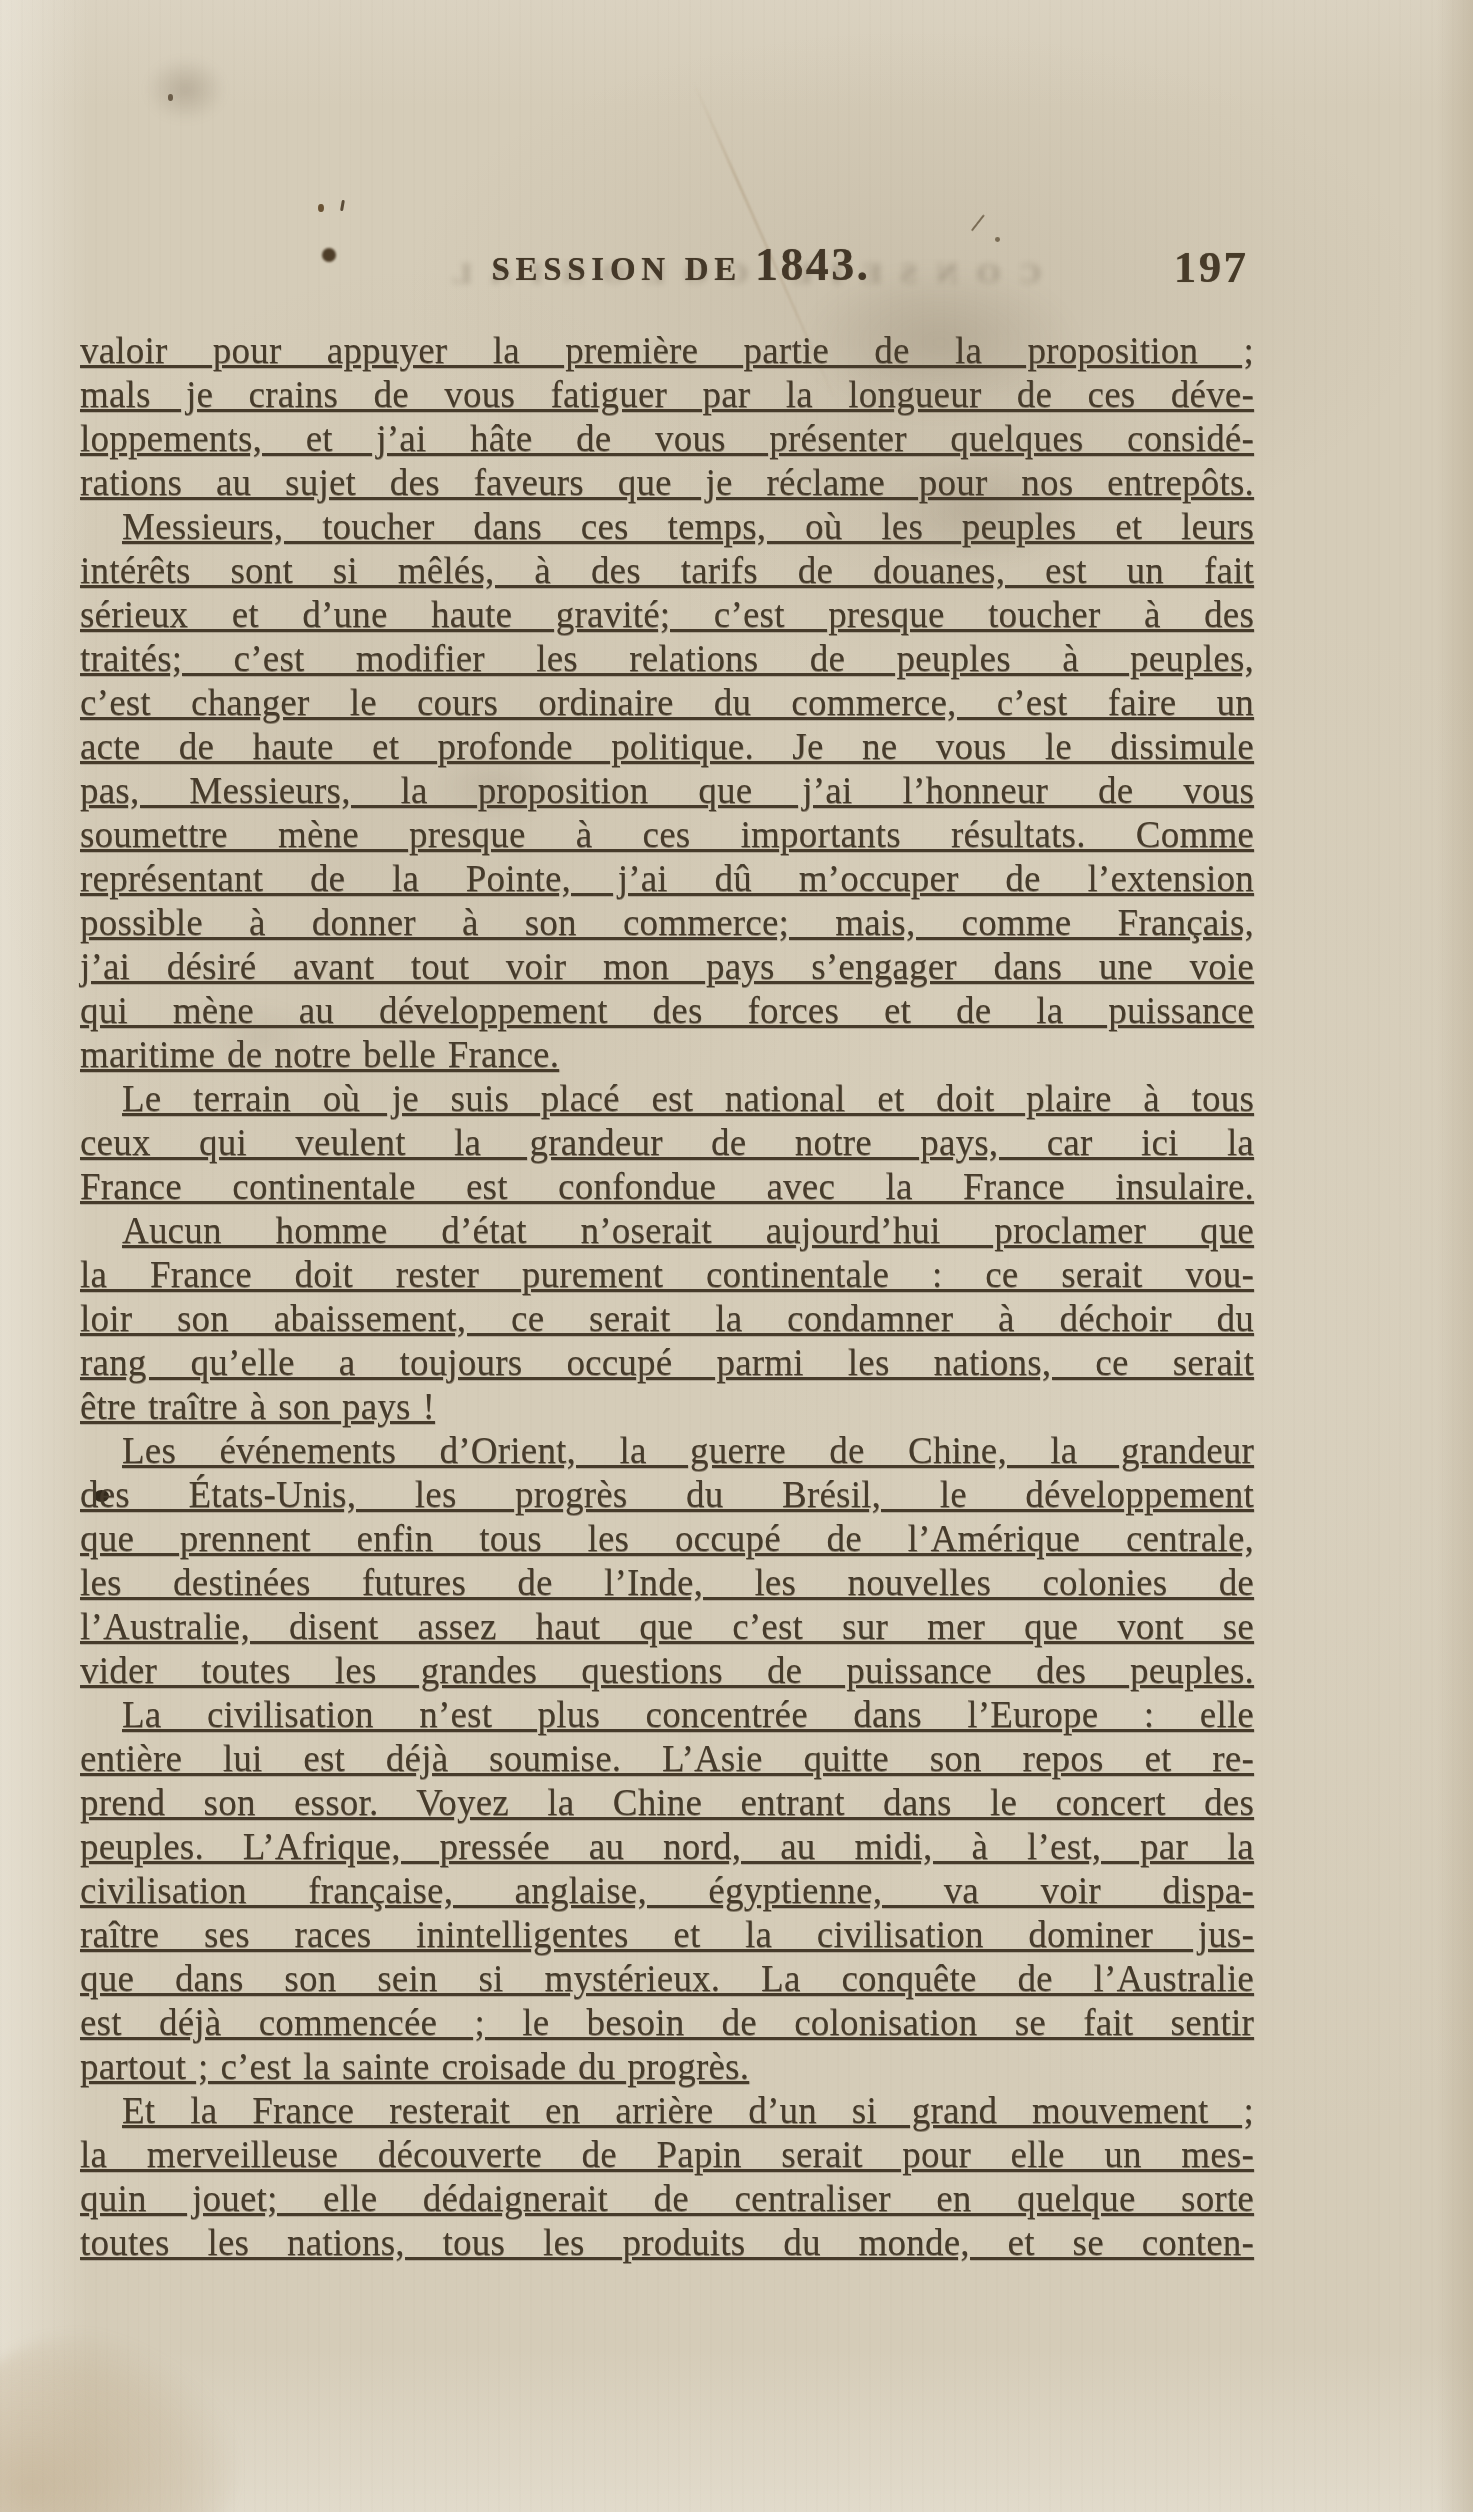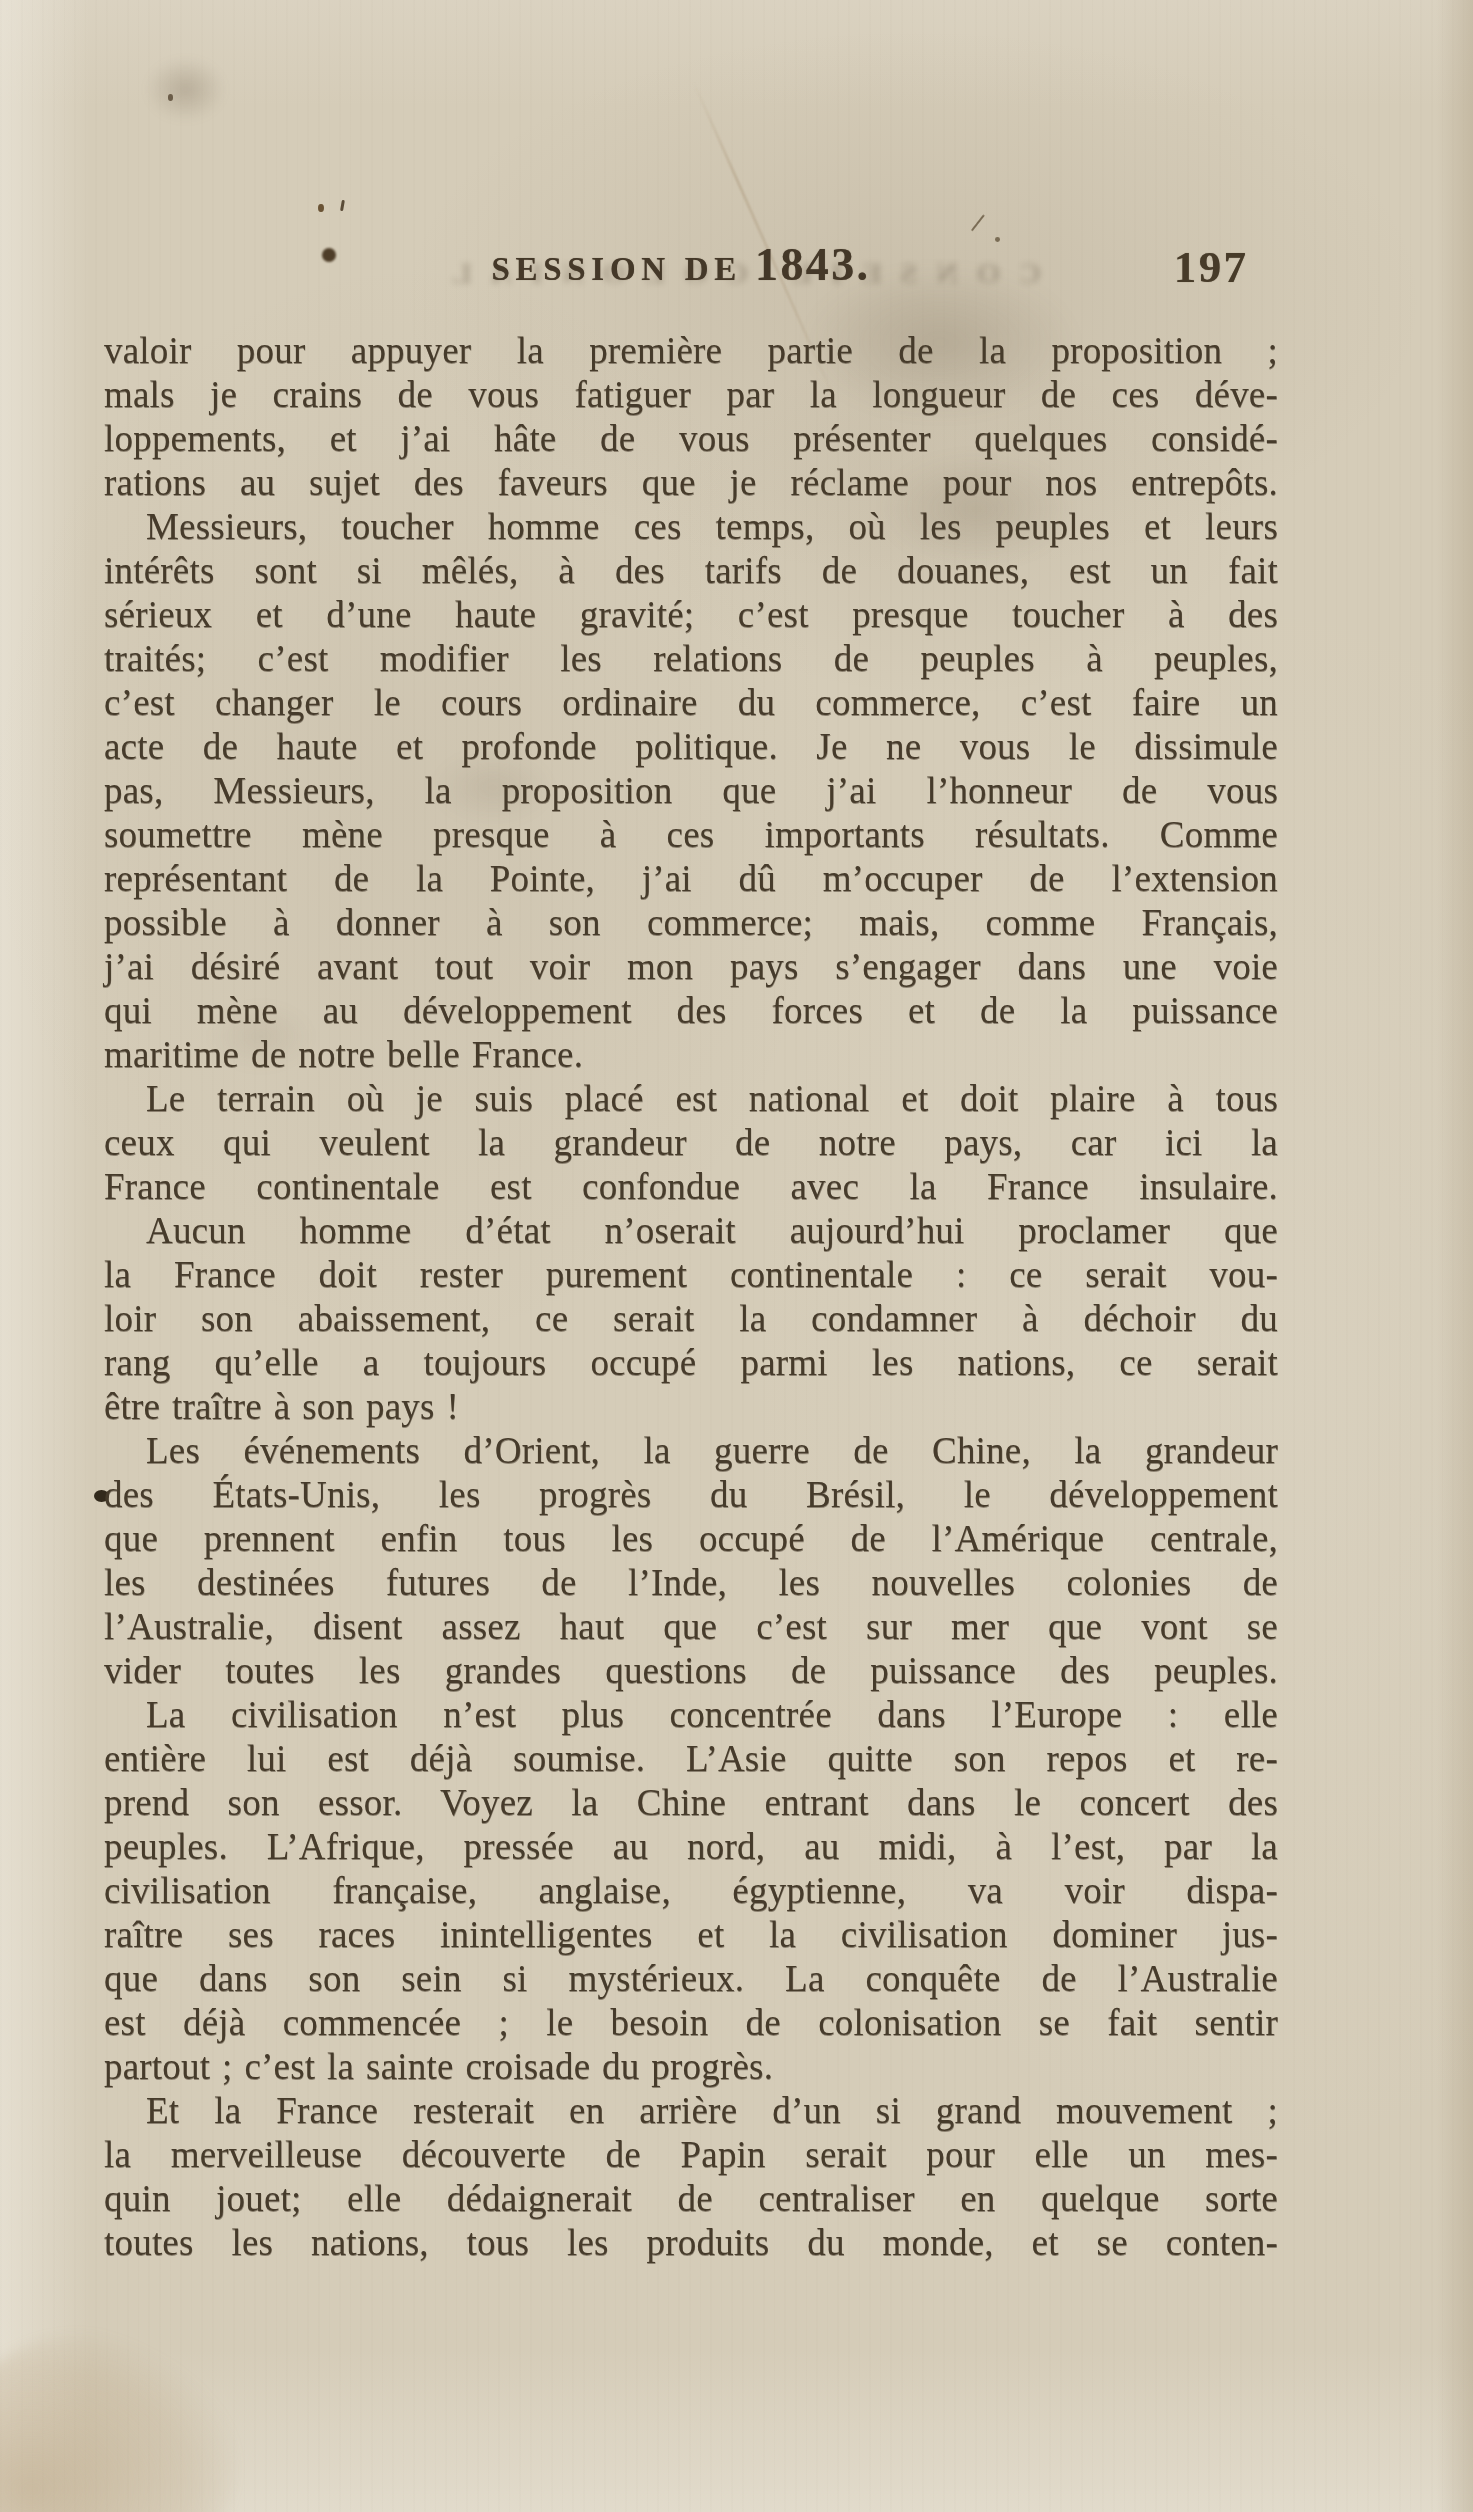--- a/index.html
+++ b/index.html
@@ -57,23 +57,24 @@
     color:rgba(96,84,66,.8);filter:blur(3.3px);opacity:.42;
     pointer-events:none;
   }
   .header{position:absolute;left:94px;top:239px;width:1174px;height:52px;}
   .running-title{position:absolute;left:0;right:0;bottom:0;text-align:center;font-weight:bold;color:#443828;text-shadow:0 0 0.8px rgba(62,50,36,.6);}
   .rt-caps{font-size:33px;letter-spacing:5.7px;}
   .rt-year{font-size:46px;letter-spacing:2.4px;margin-left:13px;}
   .page-number{position:absolute;right:19.5px;bottom:-1.6px;font-size:45px;font-weight:bold;letter-spacing:2.4px;color:#473b29;text-shadow:0 0 0.8px rgba(62,50,36,.6);text-align:center;}
   
   .text-block{
-    position:absolute;left:104px;top:329px;width:1174px;
+    position:absolute;left:80px;top:329px;width:1174px;
     font-size:37px;line-height:44px;word-spacing:2.4px;letter-spacing:0.2px;
     text-shadow:0.3px 0.5px 0.6px rgba(68,56,42,.5);
+    text-decoration:underline;
   }
   .line{text-align:justify;text-align-last:justify;white-space:normal;}
   .line.last{text-align-last:left;}
   .line.indent{text-indent:42px;}
   .stain{
     position:absolute;left:-57px;top:2333px;width:293px;height:261px;border-radius:50%;
     background:radial-gradient(ellipse at 30% 60%, rgba(167,140,99,.45), rgba(167,140,99,.18) 55%, transparent 75%);
     filter:blur(5.7px);pointer-events:none;
   }
 </style>
@@ -106,21 +107,21 @@
       <span class="rt-caps">SESSION DE</span><span class="rt-year">1843.</span>
     </div>
     <div class="page-number">197</div>
   </div>
 
   <div class="text-block" id="text-block">
       <div class="line">valoir pour appuyer la première partie de la proposition ;</div>
       <div class="line">mals je crains de vous fatiguer par la longueur de ces déve-</div>
       <div class="line">loppements, et j’ai hâte de vous présenter quelques considé-</div>
       <div class="line">rations au sujet des faveurs que je réclame pour nos entrepôts.</div>
-      <div class="line indent">Messieurs, toucher homme ces temps, où les peuples et leurs</div>
+      <div class="line indent">Messieurs, toucher dans ces temps, où les peuples et leurs</div>
       <div class="line">intérêts sont si mêlés, à des tarifs de douanes, est un fait</div>
       <div class="line">sérieux et d’une haute gravité; c’est presque toucher à des</div>
       <div class="line">traités; c’est modifier les relations de peuples à peuples,</div>
       <div class="line">c’est changer le cours ordinaire du commerce, c’est faire un</div>
       <div class="line">acte de haute et profonde politique. Je ne vous le dissimule</div>
       <div class="line">pas, Messieurs, la proposition que j’ai l’honneur de vous</div>
       <div class="line">soumettre mène presque à ces importants résultats. Comme</div>
       <div class="line">représentant de la Pointe, j’ai dû m’occuper de l’extension</div>
       <div class="line">possible à donner à son commerce; mais, comme Français,</div>
       <div class="line">j’ai désiré avant tout voir mon pays s’engager dans une voie</div>

